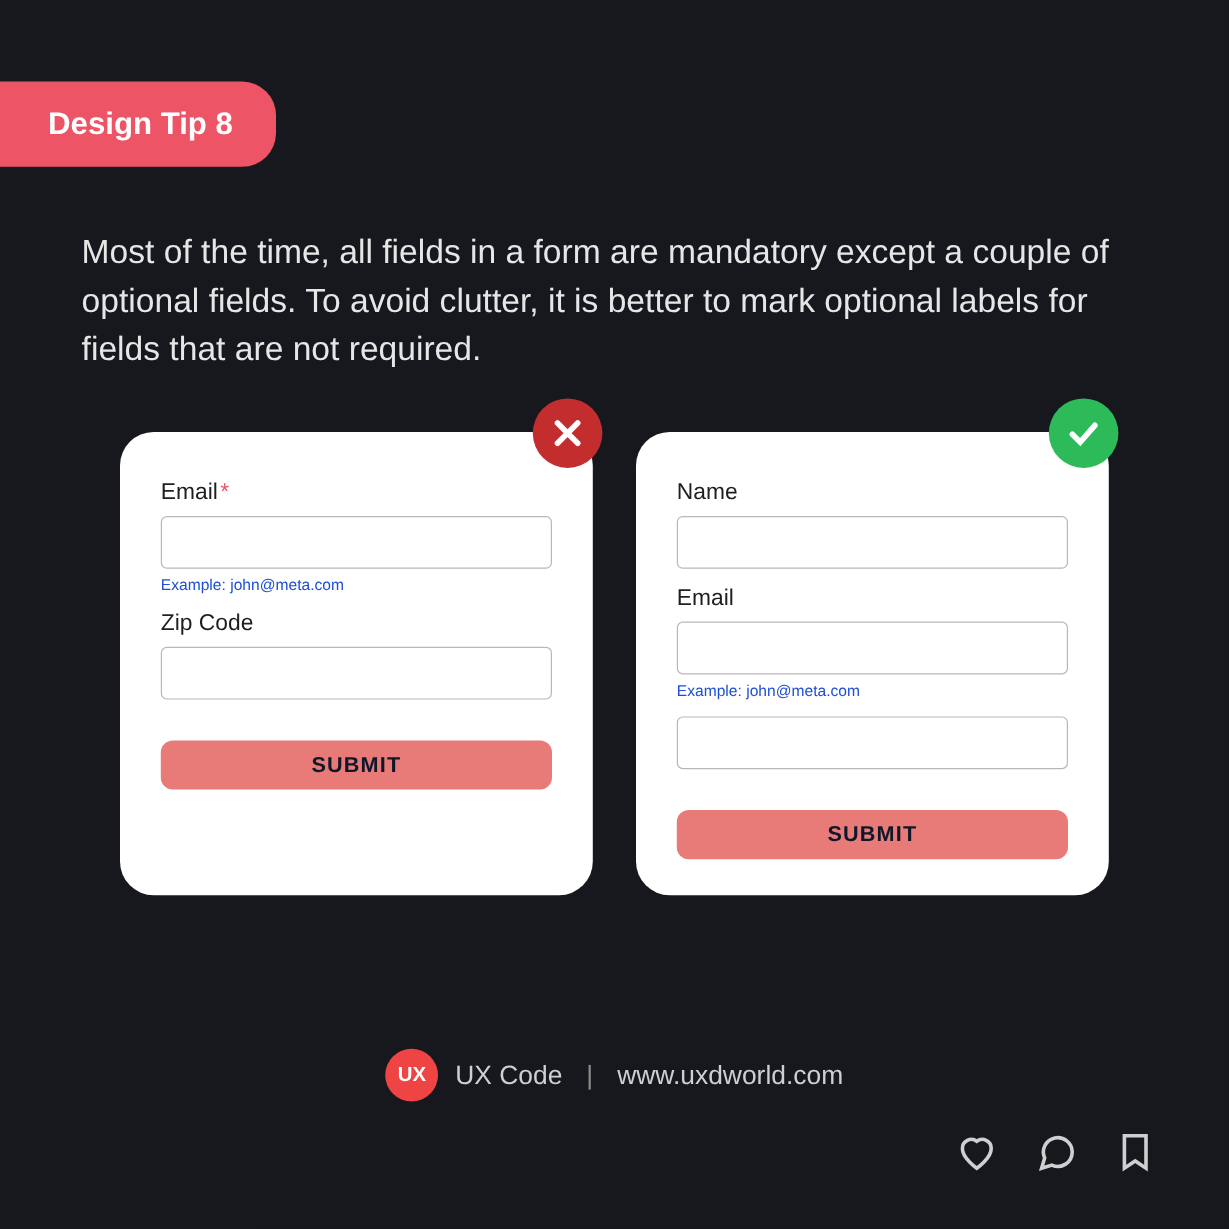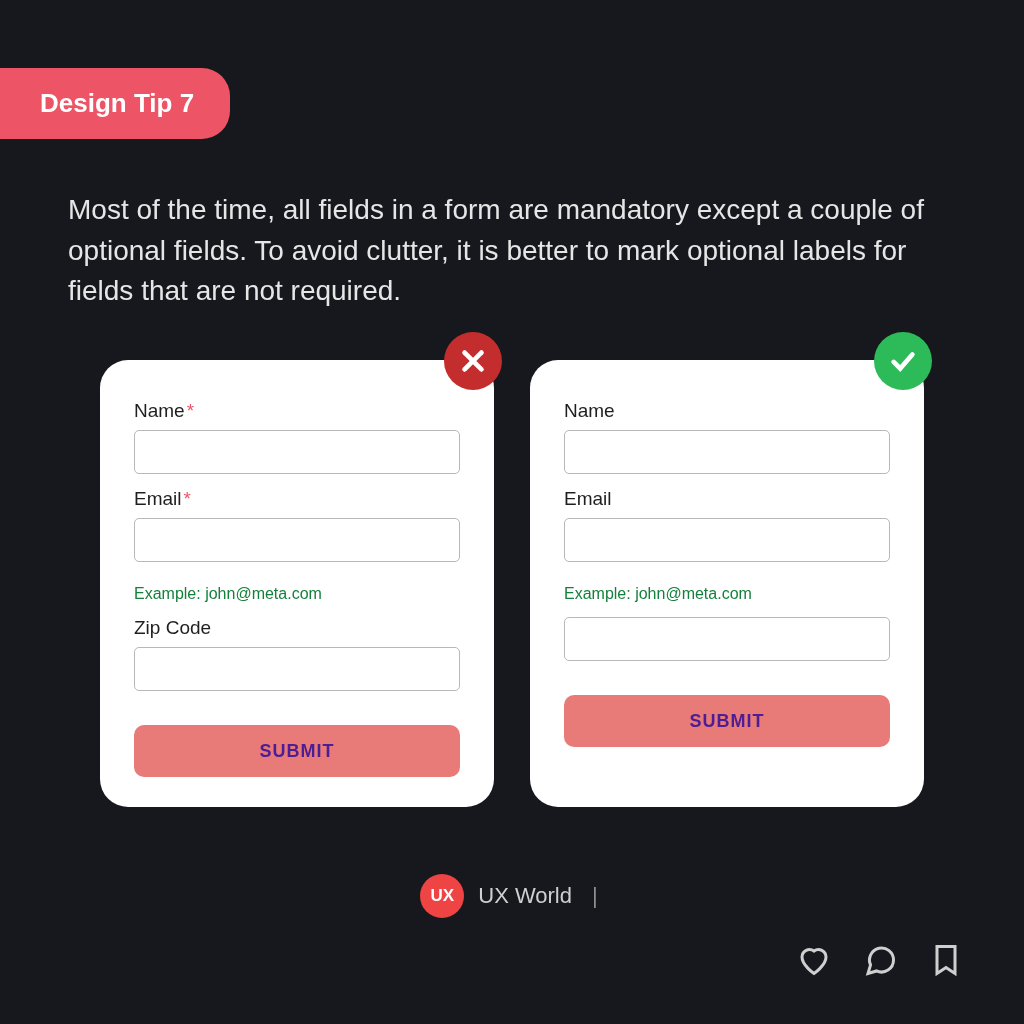--- a/index.html
+++ b/index.html
@@ -73,30 +73,30 @@
     .label .asterisk { color: #ed5466; margin-left: 2px; }
     .label .optional-text { color: #8e8e8e; font-weight: 400; }
     .input {
       width: 100%;
       height: 44px;
       border: 1px solid #b8b8b8;
       border-radius: 5px;
       background: #fff;
     }
     .helper {
-      color: #15803d;
-      font-size: 16px;
-      margin-top: 23px;
+      color: #1d4ed8;
+      font-size: 13px;
+      margin-top: 6px;
       margin-bottom: 2px;
     }
     .submit-btn {
       width: 100%;
-      height: 52px;
+      height: 41px;
       background: #e87a77;
-      color: #4c1d95;
+      color: #0f172a;
       border: none;
       border-radius: 10px;
       font-size: 18px;
       font-weight: 600;
       letter-spacing: 1px;
       margin-top: 20px;
       cursor: pointer;
     }
     .footer {
       position: absolute;
@@ -135,40 +135,34 @@
       width: 36px;
       height: 36px;
       stroke: #cfcfcf;
       stroke-width: 2;
       fill: none;
     }
   </style>
 </head>
 <body>
 
-<div class="badge">Design Tip 7</div>
+<div class="badge">Design Tip 8</div>
 
 <p class="description">Most of the time, all fields in a form are mandatory except a couple of optional fields. To avoid clutter, it is better to mark optional labels for fields that are not required.</p>
 
 <div class="cards">
 
   <div class="card">
     <div class="status-icon status-wrong">
       <svg viewBox="0 0 32 32">
           <line x1="7" y1="7" x2="25" y2="25"></line>
           <line x1="25" y1="7" x2="7" y2="25"></line>
         </svg>
     </div>
 
-    <div class="field">
-      <span class="label">
-        <span>Name</span><span class="asterisk">*</span>
-      </span>
-      <div class="input"></div>
-    </div>
 
     <div class="field">
       <span class="label">
         <span>Email</span><span class="asterisk">*</span>
       </span>
       <div class="input"></div>
       <div class="helper">Example: john@meta.com</div>
     </div>
 
     <div class="field">
@@ -201,22 +195,23 @@
       <div class="input"></div>
     </div>
 
     <button class="submit-btn">SUBMIT</button>
   </div>
 
 </div>
 
 <div class="footer">
   <div class="footer-logo">UX</div>
-  <span>UX World</span>
+  <span>UX Code</span>
   <span class="footer-sep">|</span>
+  <span>www.uxdworld.com</span>
 </div>
 
 <div class="social">
   <svg class="social-icon" viewBox="0 0 24 24">
     <path d="M12 21s-8-5.5-8-11a5 5 0 0 1 8-4 5 5 0 0 1 8 4c0 5.5-8 11-8 11z"></path>
   </svg>
   <svg class="social-icon" viewBox="0 0 24 24">
     <path d="M21 12a8 8 0 0 1-11.3 7.3L4 21l1.7-5.7A8 8 0 1 1 21 12z"></path>
   </svg>
   <svg class="social-icon" viewBox="0 0 24 24">

